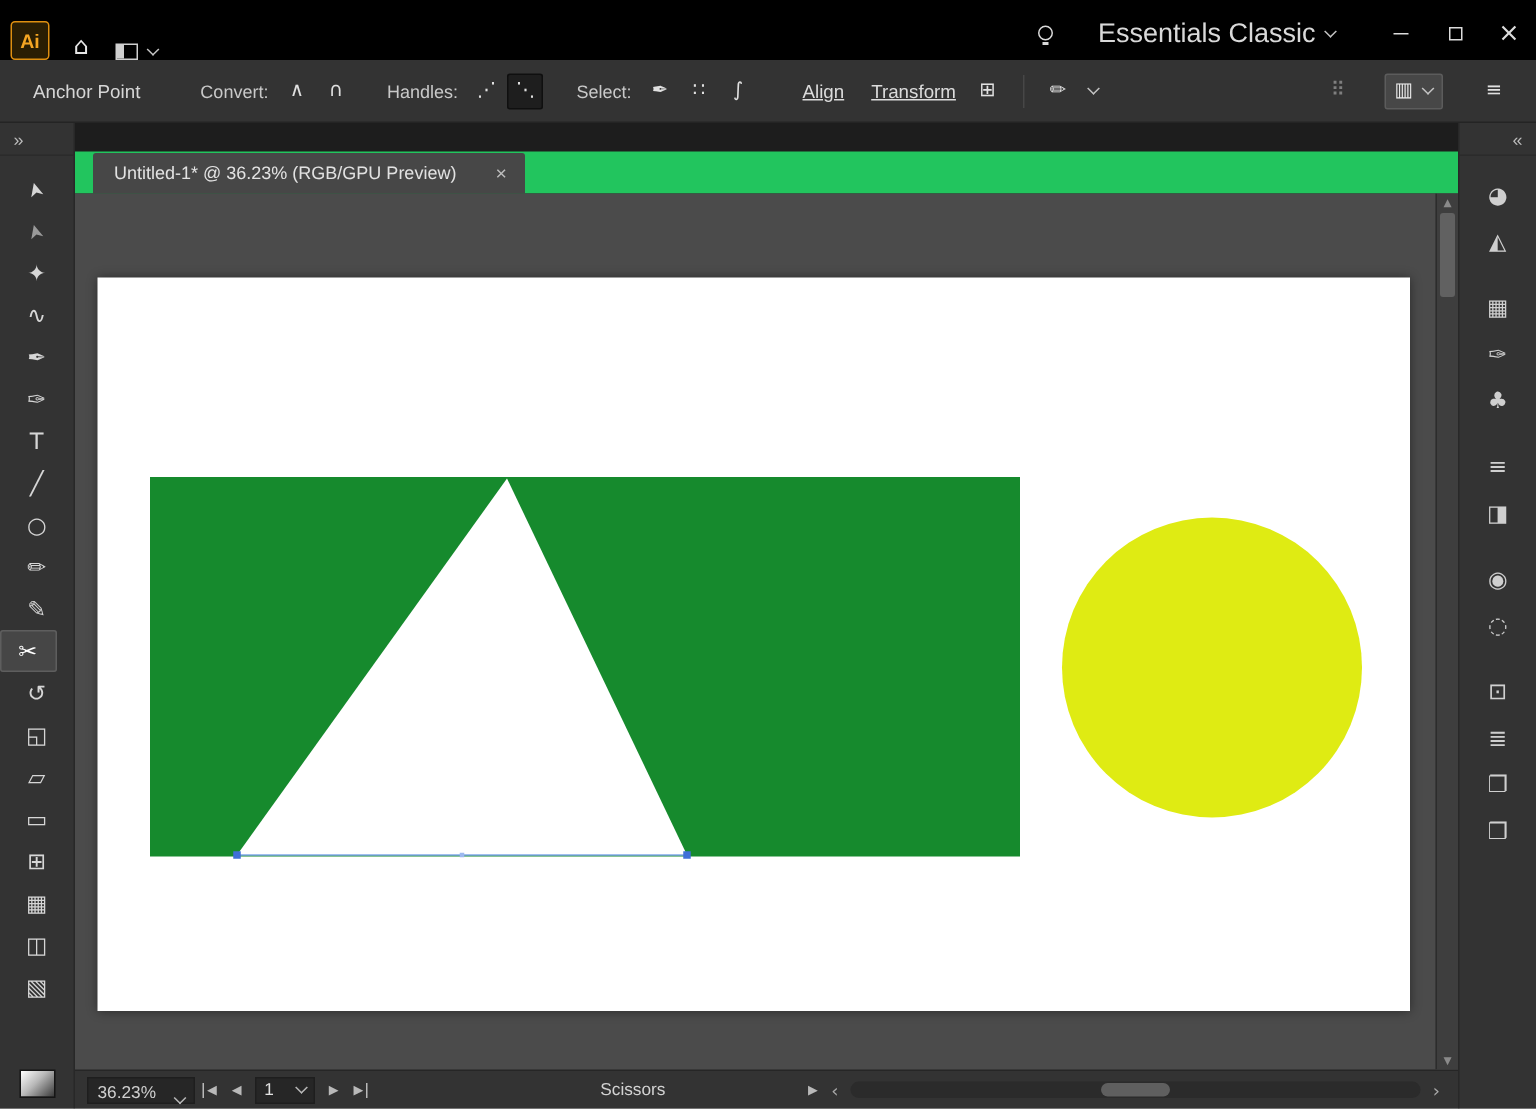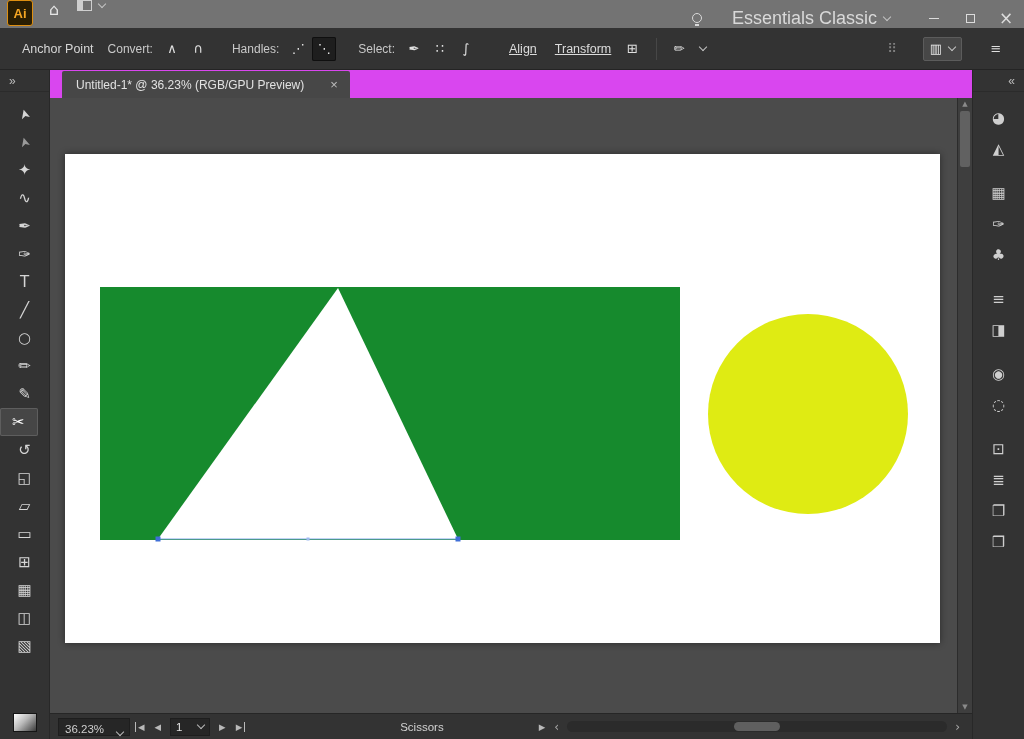--- a/index.html
+++ b/index.html
@@ -3,21 +3,21 @@
 <meta charset="utf-8">
 <style>
   * { box-sizing: border-box; margin: 0; padding: 0; }
   html,body { width:1024px; height:739px; overflow:hidden; }
   body { font-family:"Liberation Sans","DejaVu Sans",sans-serif; background:#1d1d1d; color:#d6d6d6; }
   .glyph { font-family:"DejaVu Sans",sans-serif; }
 
   .window { width:1024px; height:739px; display:flex; flex-direction:column; }
 
   
-  .titlebar { height:28px; background:#737373; display:flex; align-items:flex-start; flex:0 0 auto; }
+  .titlebar { height:40px; background:#000000; display:flex; align-items:flex-end; flex:0 0 auto; }
   .ai-logo { width:26px; height:26px; margin-left:7px; background:#2a1e03; border:1.5px solid #de8f10;
              border-radius:3px; color:#f5a623; font-weight:bold; font-size:13px;
              display:flex; align-items:center; justify-content:center; }
   .tb-home { font-size:16px; color:#e6e6e6; margin-left:16px; }
   .tb-arrange { margin-left:18px; display:flex; align-items:center; }
   .mini-rects { width:15px; height:11px; border:1.2px solid #cfcfcf; display:inline-block;
                 background:linear-gradient(90deg,#cfcfcf 0 5px,transparent 5px); }
   .chev { display:inline-block; width:6px; height:6px; border-right:1.4px solid #c4c4c4;
           border-bottom:1.4px solid #c4c4c4; transform:rotate(45deg); margin-left:7px; margin-top:-3px; }
   .chev.sm { width:4px; height:4px; margin-left:4px; }
@@ -41,21 +41,21 @@
   .winbtn.close { font-size:17px; }
 
   
   .menubar { height:30px; background:#333333; border-bottom:1px solid #272727; display:flex;
              align-items:center; padding-left:6px; flex:0 0 auto; }
   .menu-item { padding:0 11px; font-size:13.5px; color:#e3e3e3; line-height:30px; }
 
   
   .controlbar { height:42px; background:#333333; border-bottom:1px solid #242424; display:flex;
                 align-items:center; padding:0 14px 0 22px; font-size:12px; color:#c9c9c9; flex:0 0 auto; }
-  .cb-context { color:#d6d6d6; margin-right:14px; font-size:12.5px; }
+  .cb-context { color:#d6d6d6; margin-right:40px; font-size:12.5px; }
   .cb-label { margin-right:7px; }
   .cb-btn { width:24px; height:24px; display:flex; align-items:center; justify-content:center;
             color:#e0e0e0; font-size:13px; border-radius:2px; margin-right:2px; }
   .cb-btn.sel { background:#1e1e1e; box-shadow:inset 0 0 0 1px #0f0f0f; }
   .cb-gap { width:20px; }
   .cb-link { color:#dcdcdc; text-decoration:underline; margin:0 9px; font-size:12.5px; }
   .cb-sep { width:1px; height:22px; background:#474747; margin:0 10px; }
   .cb-dim { color:#7f7f7f; font-size:13px; margin-right:26px; }
   .dock-btn { height:24px; display:flex; align-items:center; background:#474747; border:1px solid #5c5c5c;
               border-radius:2px; padding:0 6px; margin-right:22px; color:#eaeaea; font-size:13px; }
@@ -70,21 +70,21 @@
                 color:#bdbdbd; font-size:12px; border-bottom:1px solid #2b2b2b; margin-bottom:8px; }
   .tool { width:50px; height:28px; display:flex; align-items:center; justify-content:center;
           font-size:15px; color:#d6d6d6; }
   .tool.selected { width:38px; background:#464646; box-shadow:inset 0 0 0 1px #5e5e5e; border-radius:2px; color:#ffffff; }
   .tool.arrow .glyph { display:inline-block; transform:rotate(-105deg); font-size:13px; }
   .tool.hollow { color:#9a9a9a; }
   .fill-chip { position:absolute; bottom:7px; left:13px; width:24px; height:19px; border:1px solid #151515;
                background:linear-gradient(135deg,#ffffff 0%,#b9b9b9 45%,#3a3a3a 100%); }
 
   .center { flex:1; display:flex; flex-direction:column; min-width:0; }
-  .tabbar { height:28px; background:#d946ef; display:flex; align-items:flex-end; padding-left:12px; flex:0 0 auto; }
+  .tabbar { height:28px; background:#22c55e; display:flex; align-items:center; padding-left:12px; flex:0 0 auto;margin-top:19px; }
   .tab { height:27px; background:#474747; display:flex; align-items:center; padding:0 12px 0 14px;
          font-size:12px; color:#e2e2e2; gap:26px; border-radius:2px 2px 0 0; }
   .tab-close { color:#bdbdbd; font-size:13px; }
 
   .canvas { flex:1; position:relative; background:#4b4b4b; overflow:hidden; min-height:0; }
   .artboard { position:absolute; left:15px; top:56px; width:875px; height:489px; background:#ffffff;
               box-shadow:0 0 7px rgba(0,0,0,0.45); }
   .artboard svg { display:block; width:875px; height:489px; }
   .vscroll { position:absolute; right:0; top:0; bottom:0; width:15px; background:#3e3e3e;
              border-left:1px solid #2c2c2c; }

